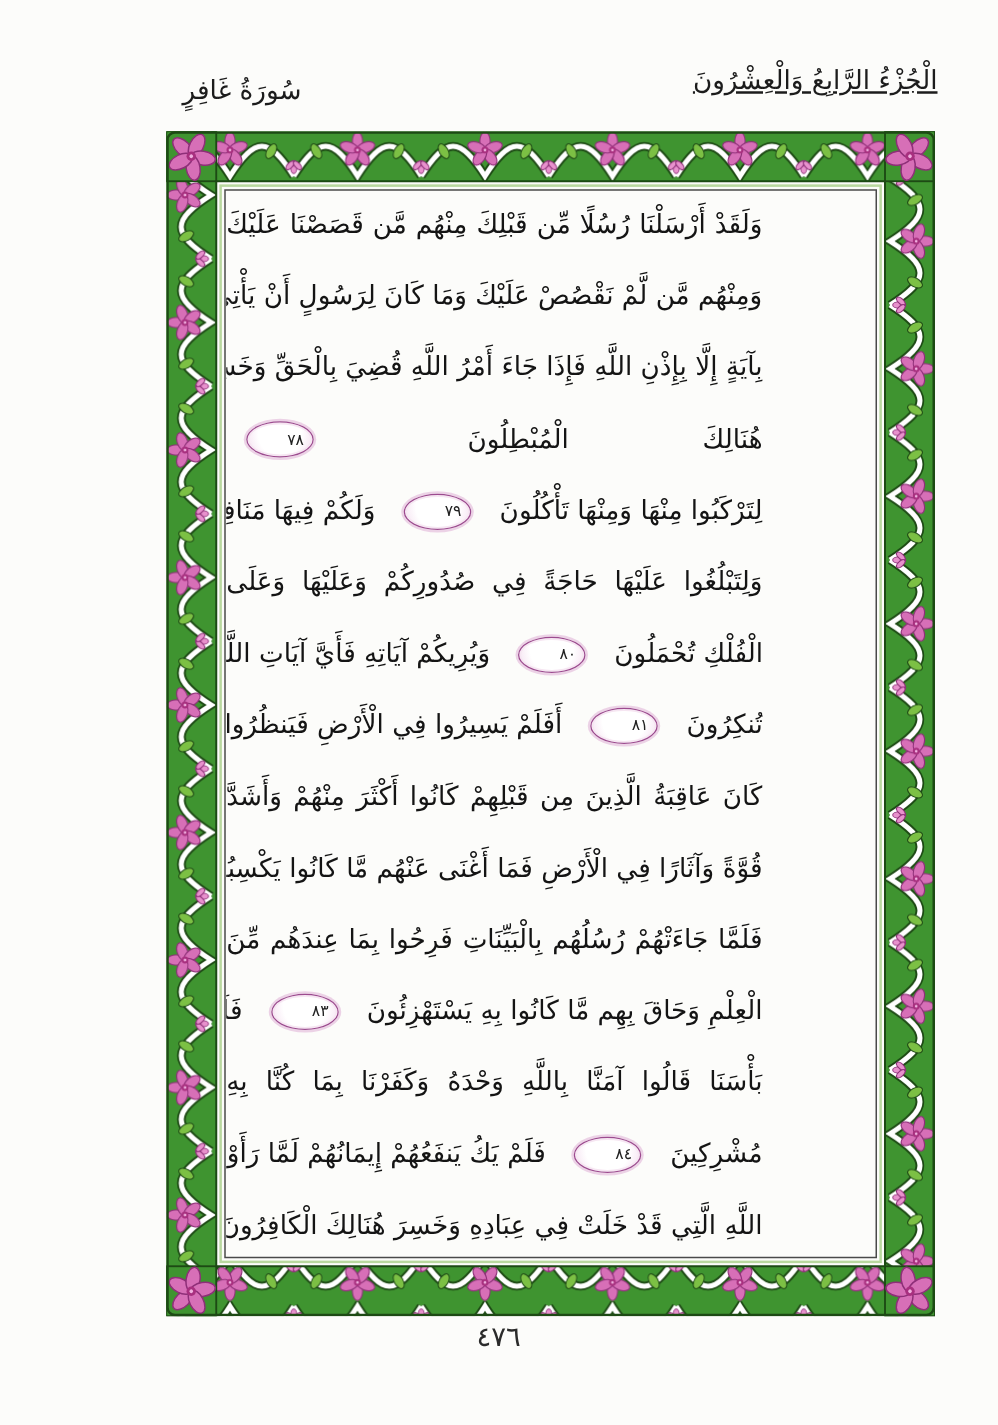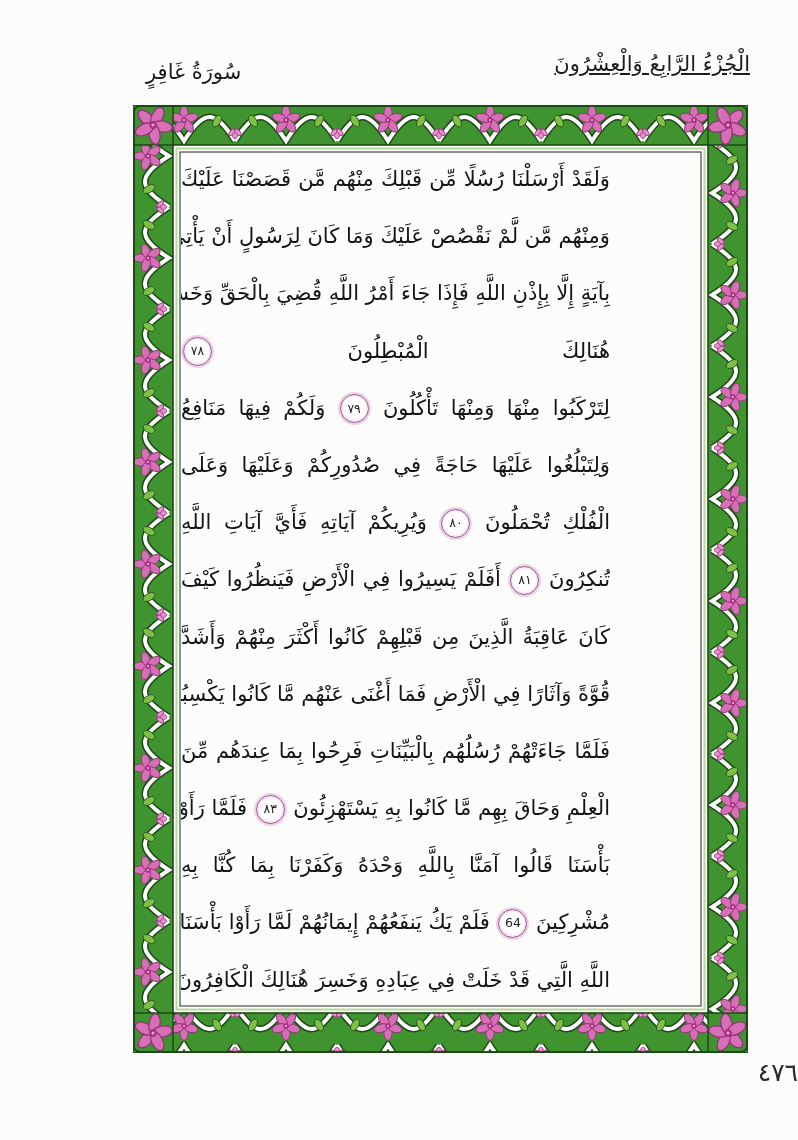--- a/index.html
+++ b/index.html
@@ -41,29 +41,30 @@
   }
   .qtext{letter-spacing:0px;}
   .verse-badge{
     display:inline-flex;align-items:center;justify-content:center;
     width:27px;height:27px;
     border-radius:50%;
     border:1.5px solid #9c4b8f;
     box-shadow:0 0 0 2px #ecd2e6, inset 0 0 0 1.5px #f6e6f2;
     background:radial-gradient(circle at 50% 35%, #fff 55%, #f3dcee 100%);
     vertical-align:middle;
-    margin:0 2px;
+    margin:0 16px;
+    padding-left:25px;
   }
   .verse-num{
     font-size:12.5px;line-height:1;color:#222;
   }
   
   .pagenum{
     position:absolute;left:0;top:1058px;width:100%;
-    text-align:right;font-size:25px;color:#2b2b2b;direction:rtl;
+    text-align:center;font-size:22px;color:#2b2b2b;direction:rtl;
   }
 </style>
 </head>
 <body>
 
 <div class="page">
 
   <div class="hdr hdr-juz">الْجُزْءُ الرَّابِعُ وَالْعِشْرُونَ</div>
   <div class="hdr hdr-surah">سُورَةُ غَافِرٍ</div>
 
@@ -151,21 +152,21 @@
       <div class="qline"><span class="qtext">كَانَ عَاقِبَةُ الَّذِينَ مِن قَبْلِهِمْ كَانُوا أَكْثَرَ مِنْهُمْ وَأَشَدَّ</span> </div>
       <div class="qline"><span class="qtext">قُوَّةً وَآثَارًا فِي الْأَرْضِ فَمَا أَغْنَى عَنْهُم مَّا كَانُوا يَكْسِبُونَ</span> <span class="verse-badge">
           <span class="verse-num">٨٢</span>
         </span> </div>
       <div class="qline"><span class="qtext">فَلَمَّا جَاءَتْهُمْ رُسُلُهُم بِالْبَيِّنَاتِ فَرِحُوا بِمَا عِندَهُم مِّنَ</span> </div>
       <div class="qline"><span class="qtext">الْعِلْمِ وَحَاقَ بِهِم مَّا كَانُوا بِهِ يَسْتَهْزِئُونَ</span> <span class="verse-badge">
           <span class="verse-num">٨٣</span>
         </span> <span class="qtext">فَلَمَّا رَأَوْا</span> </div>
       <div class="qline"><span class="qtext">بَأْسَنَا قَالُوا آمَنَّا بِاللَّهِ وَحْدَهُ وَكَفَرْنَا بِمَا كُنَّا بِهِ</span> </div>
       <div class="qline"><span class="qtext">مُشْرِكِينَ</span> <span class="verse-badge">
-          <span class="verse-num">64</span>
+          <span class="verse-num">٨٤</span>
         </span> <span class="qtext">فَلَمْ يَكُ يَنفَعُهُمْ إِيمَانُهُمْ لَمَّا رَأَوْا بَأْسَنَا سُنَّتَ</span> </div>
       <div class="qline"><span class="qtext">اللَّهِ الَّتِي قَدْ خَلَتْ فِي عِبَادِهِ وَخَسِرَ هُنَالِكَ الْكَافِرُونَ</span> <span class="verse-badge">
           <span class="verse-num">٨٥</span>
         </span> </div>
     </div>
 
   <div class="pagenum">٤٧٦</div>
 </div>
 
 </body></html>

